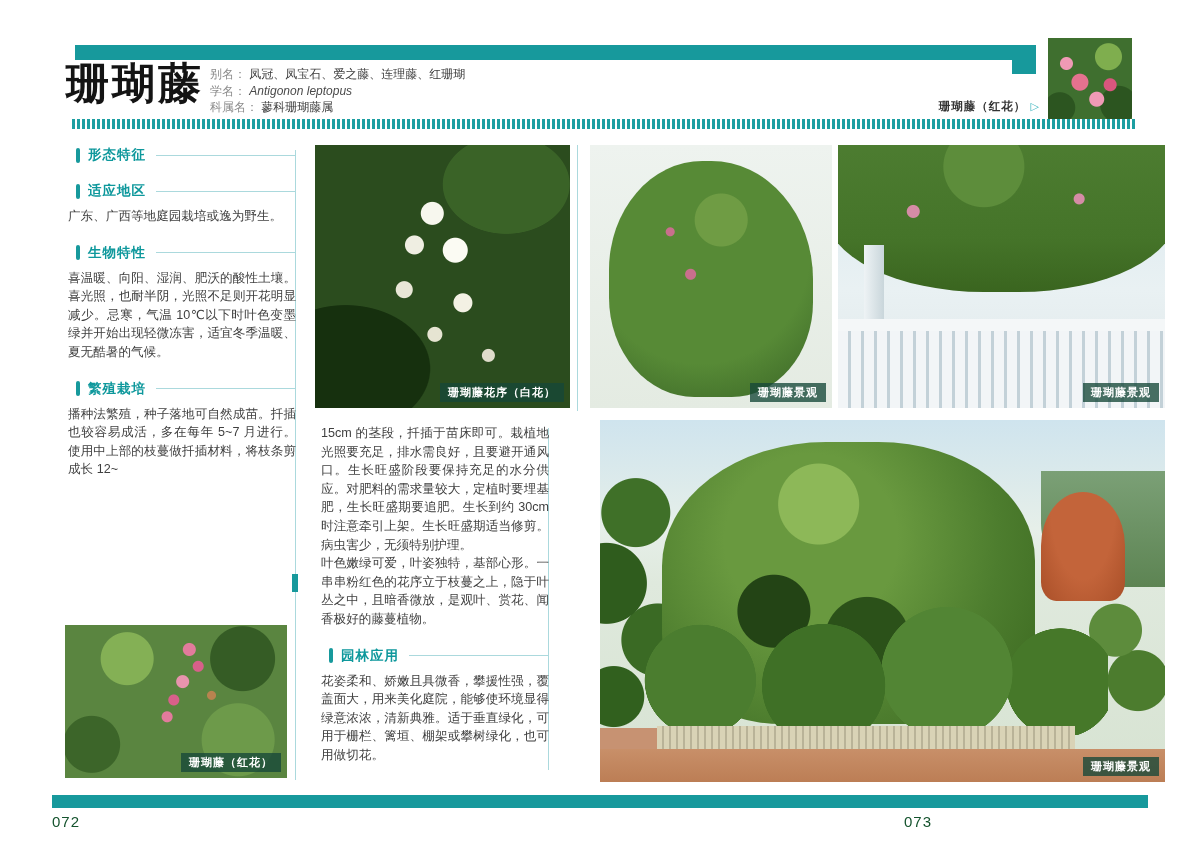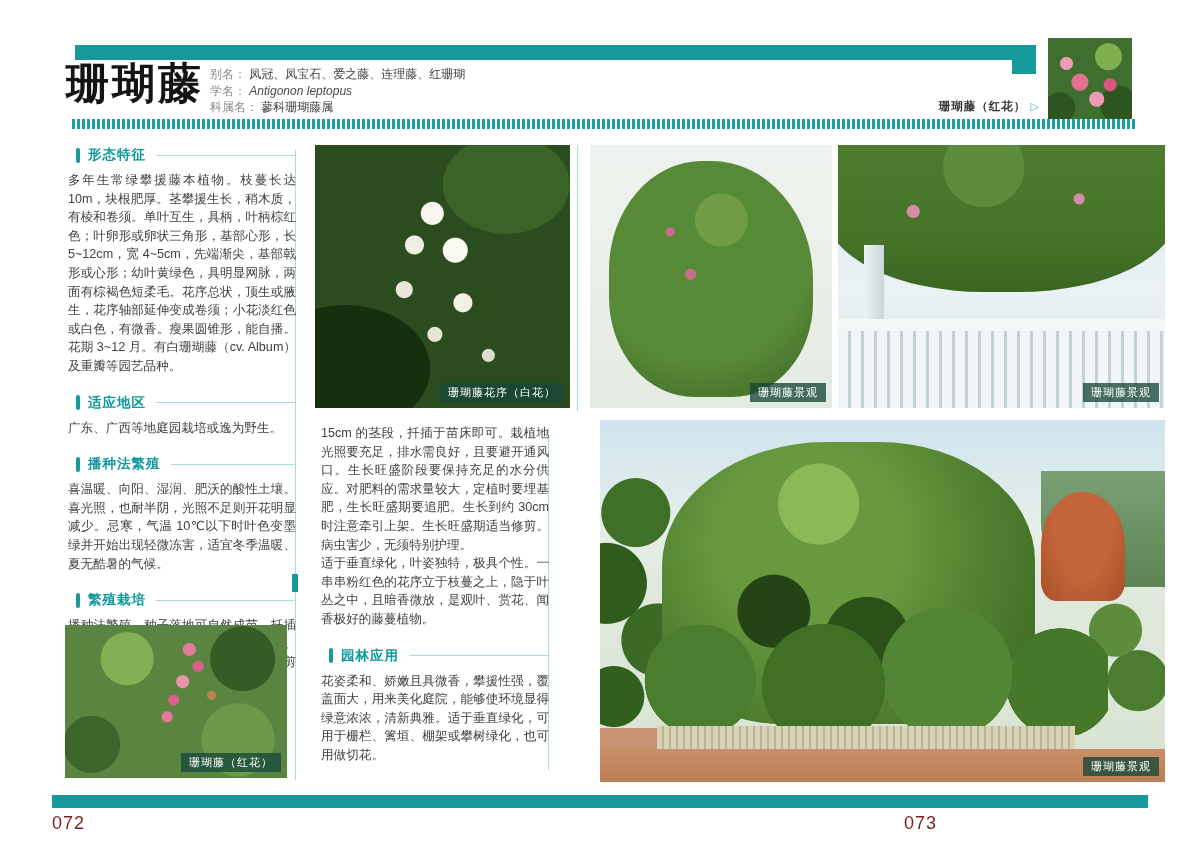--- a/index.html
+++ b/index.html
@@ -43,21 +43,21 @@
   #col-middle { left:309px; top:424px; width:240px; }
   .sec { margin-bottom:18px; }
   .sec-head { display:flex; align-items:center; margin-bottom:7px;padding-left:20px; }
   .bullet { width:4px; height:15px; background:#17999C; border-radius:2px; margin-right:8px; flex:0 0 auto; }
   .sec-title { color:#0e989c; font-weight:bold; font-size:13.5px; letter-spacing:1px; flex:0 0 auto; }
   .sec-rule { flex:1 1 auto; height:1px; background:#abd9dd; margin-left:10px; }
   .sec-body, .cont-body { font-size:12.6px; line-height:18.6px; color:#3f3f3f; text-align:justify; padding-left:12px; }
   .cont-body { }
 
   
-  .photo { position:absolute; overflow:hidden; }
+  .photo { position:absolute; overflow:hidden;font-weight:bold; }
   .photo-cap { position:absolute; right:6px; bottom:6px; background:rgba(22,72,56,0.78); color:#fff;
     font-size:11px; line-height:17px; padding:1px 8px; letter-spacing:1px; white-space:nowrap; }
 
   #photo-mid { left:315px; top:145px; width:255px; height:263px;
     background-color:#2b4c1e;
     background-image:
       radial-gradient(ellipse 90px 70px at 75% 15%, #3a6327 0 70%, transparent 71%),
       radial-gradient(ellipse 120px 90px at 12% 85%, #16300e 0 70%, transparent 71%),
       radial-gradient(circle at 46% 26%, #f7f7ee 0 11px, transparent 12px),
       radial-gradient(circle at 39% 38%, #efeee2 0 9px, transparent 10px),
@@ -139,21 +139,21 @@
       radial-gradient(circle at 12% 78%, #3c6529 0 28px, transparent 29px),
       radial-gradient(circle at 56% 16%, #e27b9c 0 6px, transparent 7px),
       radial-gradient(circle at 60% 27%, #d8608a 0 5px, transparent 6px),
       radial-gradient(circle at 53% 37%, #e894ad 0 6px, transparent 7px),
       radial-gradient(circle at 49% 49%, #d8608a 0 5px, transparent 6px),
       radial-gradient(circle at 46% 60%, #e27b9c 0 5px, transparent 6px),
       radial-gradient(circle at 66% 46%, #b8834f 0 4px, transparent 5px); }
 
   
   .bottom-bar { position:absolute; left:52px; top:795px; width:1096px; height:13px; background:#17999C; }
-  .page-num { position:absolute; top:813px; font-size:18px; color:#7f1d1d; letter-spacing:1px; }
+  .page-num { position:absolute; top:813px; font-size:15px; color:#14532d; letter-spacing:1px; }
   #page-num-left { left:52px; }
   #page-num-right { left:904px; width:248px; text-align:left; }
 </style>
 </head>
 <body>
 
 <div class="canvas">
 
   <div class="top-bar"></div>
   <div class="top-bar-step"></div>
@@ -187,34 +187,33 @@
   <div class="vline" id="vline-mid-bottom"></div>
   <div class="cont-dash"></div>
 
   <div class="col" id="col-left">
     <section class="sec">
       <div class="sec-head">
         <span class="bullet"></span>
         <h3 class="sec-title">形态特征</h3>
         <span class="sec-rule"></span>
       </div>
-      <p class="sec-body">多年生常绿攀援藤本植物。枝蔓长达 10m，块根肥厚。茎攀援生长，稍木质，有棱和卷须。单叶互生，具柄，叶柄棕红色；叶卵形或卵状三角形，基部心形，长 5~12cm，宽 4~5cm，先端渐尖，基部戟形或心形；幼叶黄绿色，具明显网脉，两面有棕褐色短柔毛。花序总状，顶生或腋生，花序轴部延伸变成卷须；小花淡红色或白色，有微香。瘦果圆锥形，能自播。花期 3~12 月。有白珊瑚藤（cv. Album）及重瓣等园艺品种。</p>
     </section>
     <section class="sec">
       <div class="sec-head">
         <span class="bullet"></span>
         <h3 class="sec-title">适应地区</h3>
         <span class="sec-rule"></span>
       </div>
       <p class="sec-body">广东、广西等地庭园栽培或逸为野生。</p>
     </section>
     <section class="sec">
       <div class="sec-head">
         <span class="bullet"></span>
-        <h3 class="sec-title">播种法繁殖</h3>
+        <h3 class="sec-title">生物特性</h3>
         <span class="sec-rule"></span>
       </div>
       <p class="sec-body">喜温暖、向阳、湿润、肥沃的酸性土壤。喜光照，也耐半阴，光照不足则开花明显减少。忌寒，气温 10℃以下时叶色变墨绿并开始出现轻微冻害，适宜冬季温暖、夏无酷暑的气候。</p>
     </section>
     <section class="sec">
       <div class="sec-head">
         <span class="bullet"></span>
         <h3 class="sec-title">繁殖栽培</h3>
         <span class="sec-rule"></span>
       </div>
@@ -232,21 +231,21 @@
   <div class="photo" id="photo-r2">
     <div class="r2-canopy"></div>
     <div class="r2-post"></div>
     <div class="r2-railing"></div>
     <span class="photo-cap">珊瑚藤景观</span>
   </div>
 
   <div class="col" id="col-middle">
     <p class="cont-body">15cm 的茎段，扦插于苗床即可。栽植地光照要充足，排水需良好，且要避开通风口。生长旺盛阶段要保持充足的水分供应。对肥料的需求量较大，定植时要埋基肥，生长旺盛期要追肥。生长到约 30cm 时注意牵引上架。生长旺盛期适当修剪。病虫害少，无须特别护理。</p>
     <section class="sec">
-      <p class="sec-body">适于垂直绿化，叶姿独特，极具个性。一串串粉红色的花序立于枝蔓之上，隐于叶丛之中，且暗香微放，是观叶、赏花、闻香极好的藤蔓植物。</p>
+      <p class="sec-body">叶色嫩绿可爱，叶姿独特，基部心形。一串串粉红色的花序立于枝蔓之上，隐于叶丛之中，且暗香微放，是观叶、赏花、闻香极好的藤蔓植物。</p>
     </section>
     <section class="sec">
       <div class="sec-head">
         <span class="bullet"></span>
         <h3 class="sec-title">园林应用</h3>
         <span class="sec-rule"></span>
       </div>
       <p class="sec-body">花姿柔和、娇嫩且具微香，攀援性强，覆盖面大，用来美化庭院，能够使环境显得绿意浓浓，清新典雅。适于垂直绿化，可用于栅栏、篱垣、棚架或攀树绿化，也可用做切花。</p>
     </section>
   </div>

